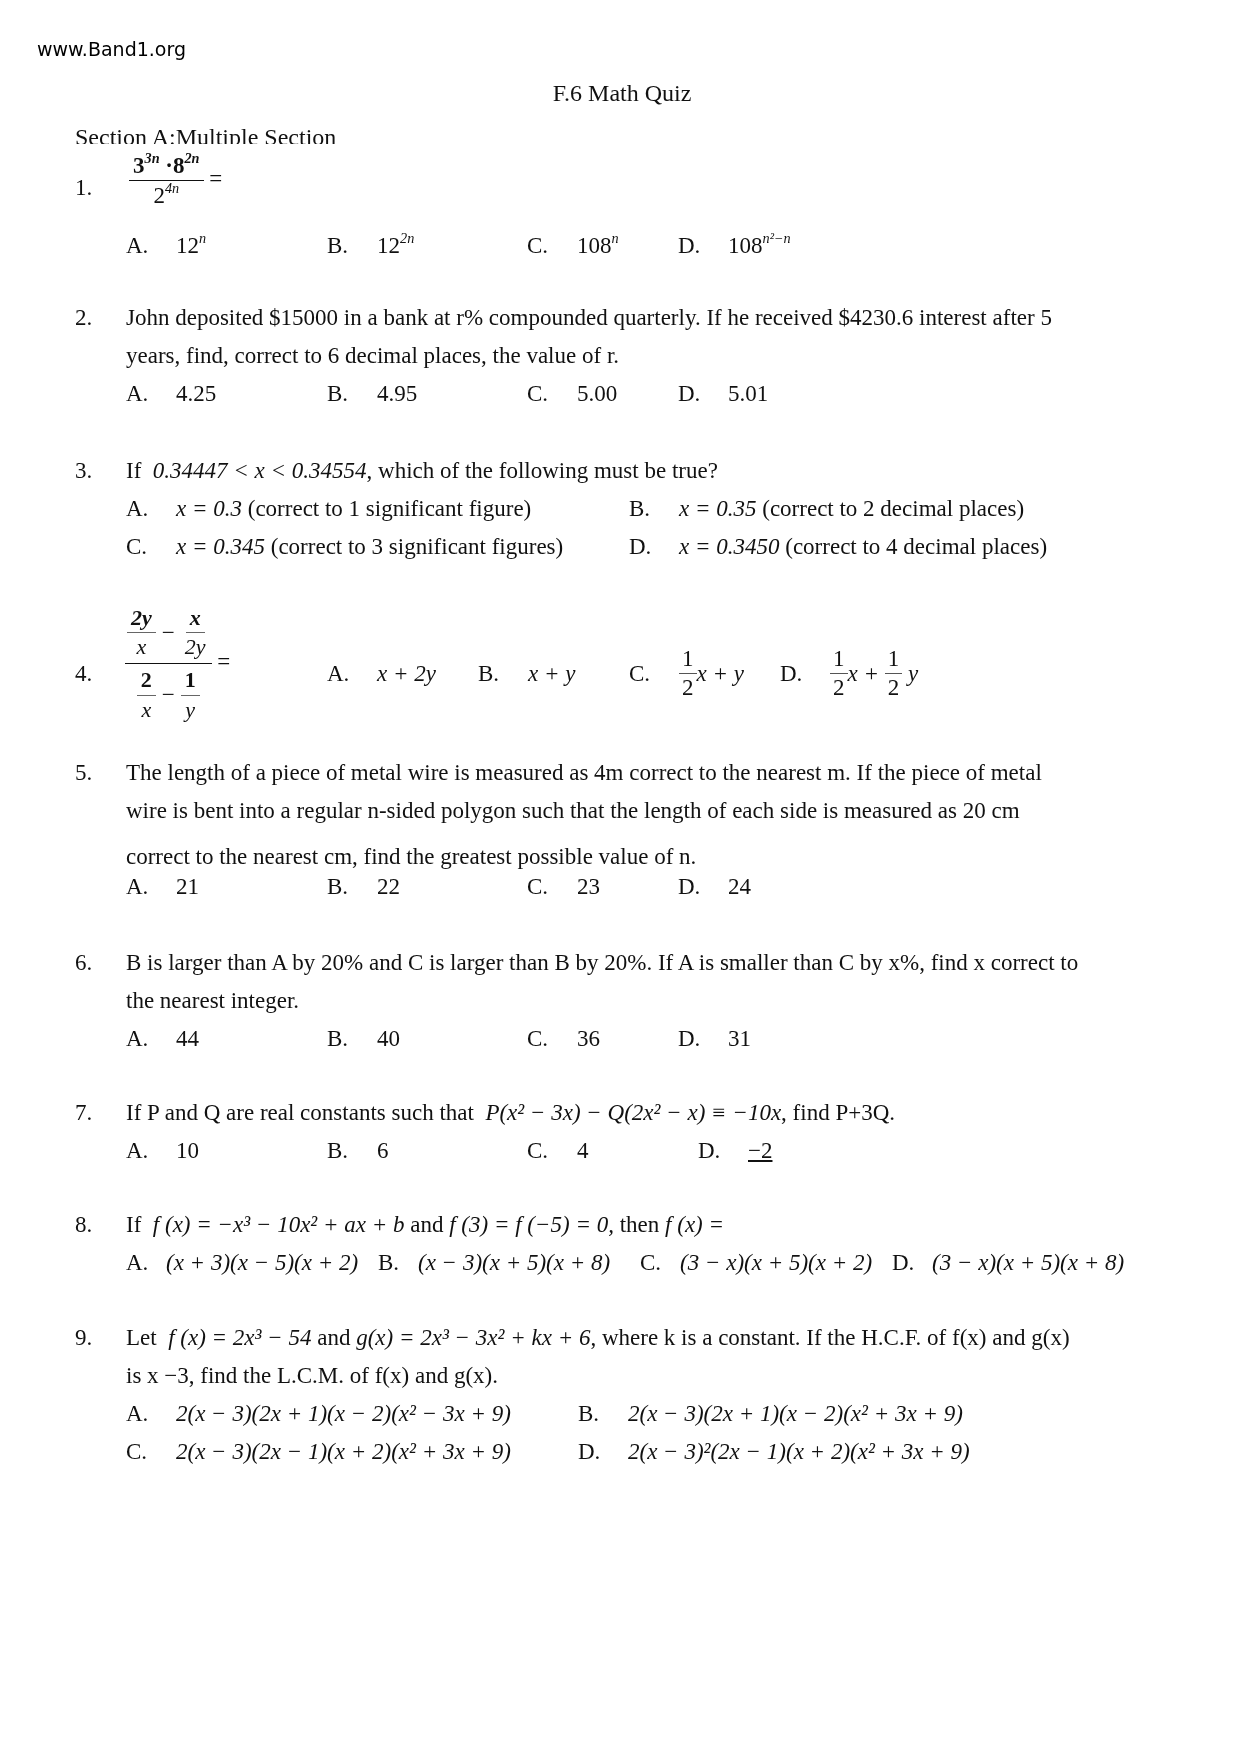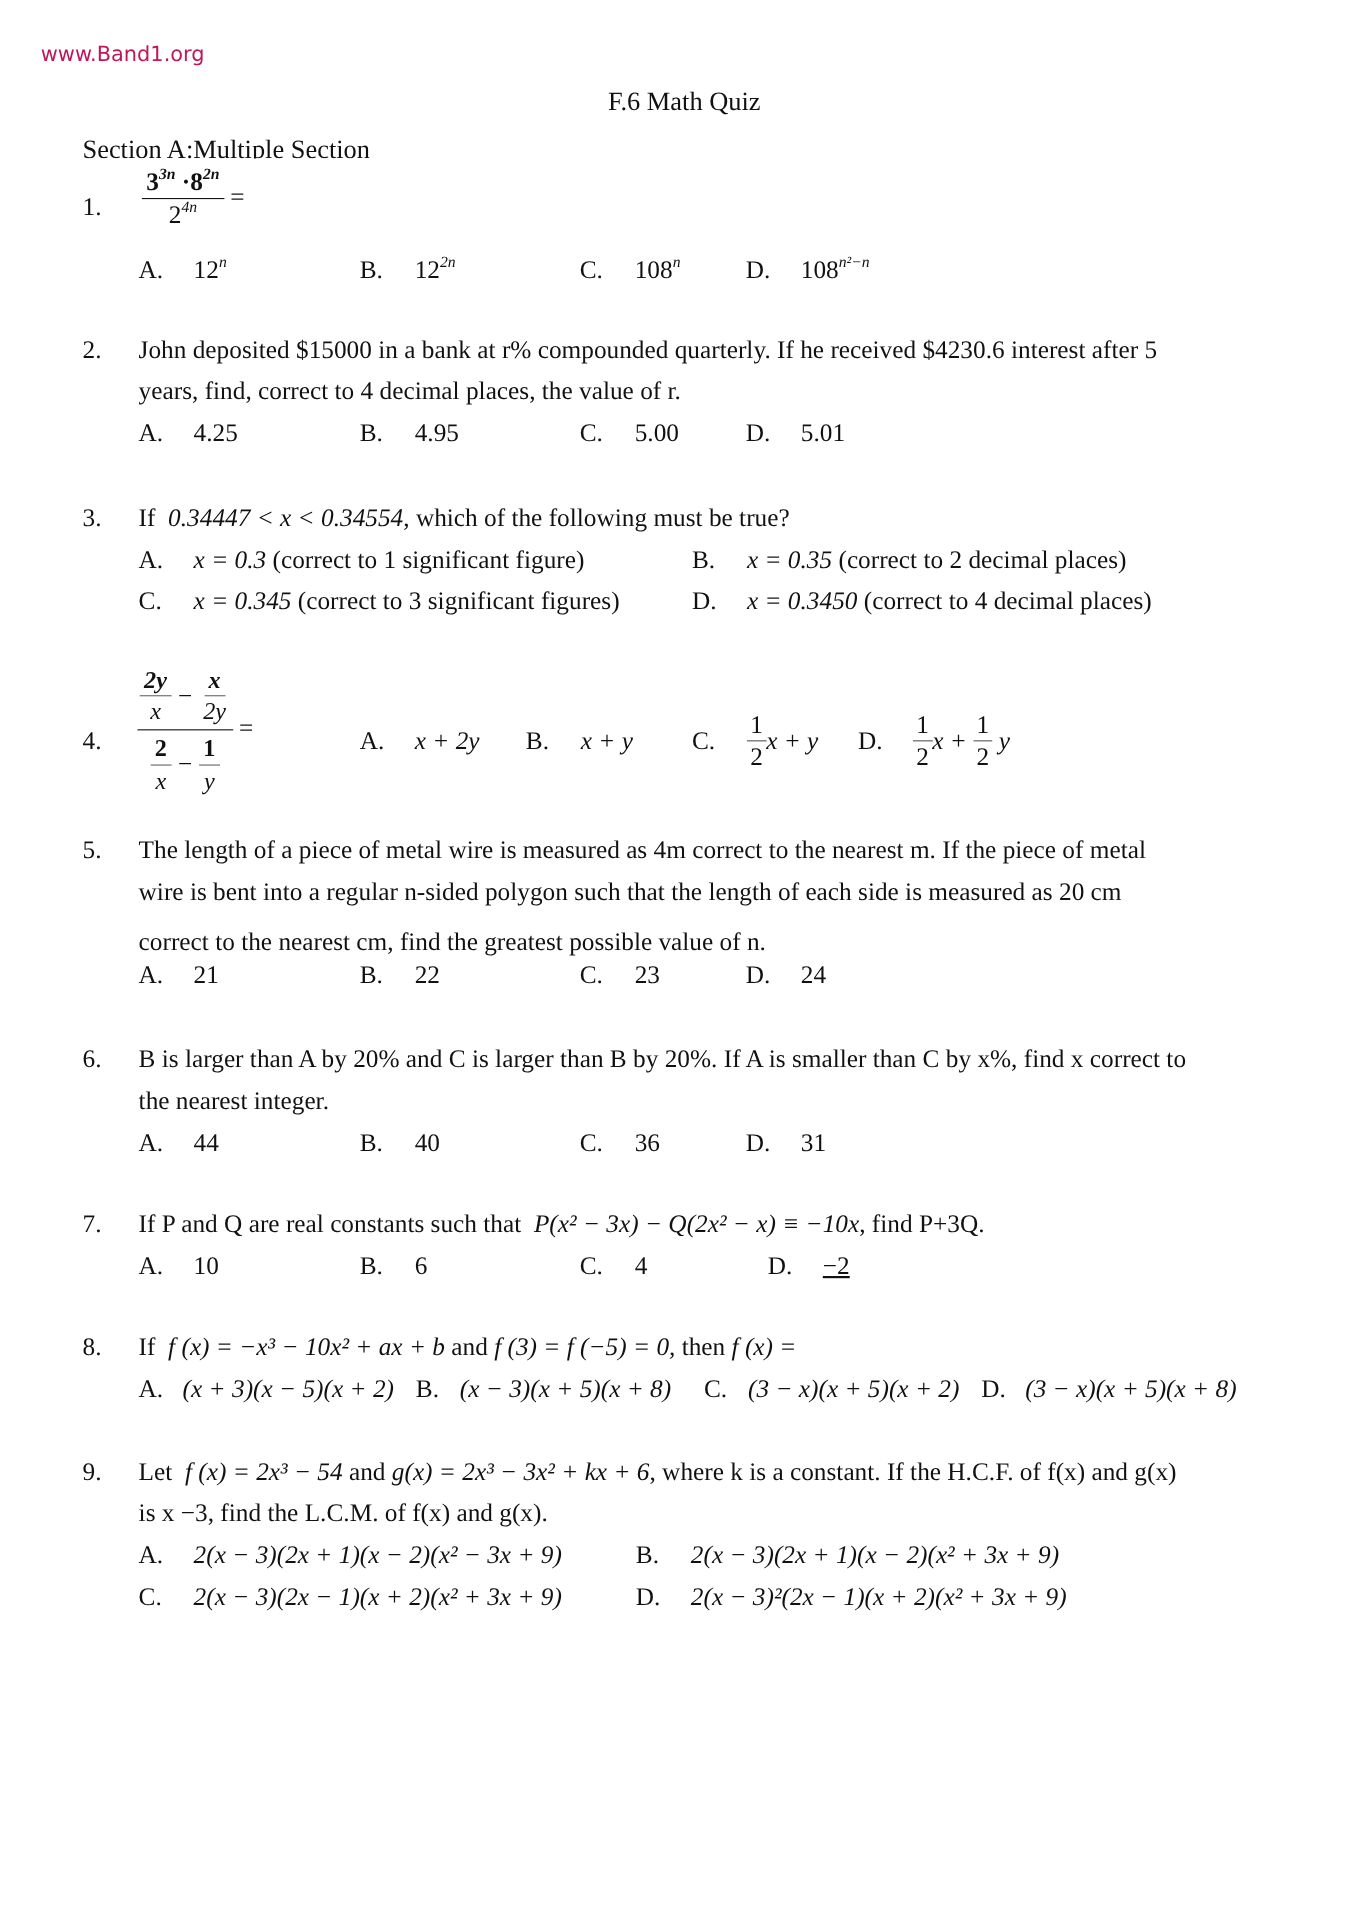--- a/index.html
+++ b/index.html
@@ -4,21 +4,21 @@
 <style>
   html, body { margin: 0; padding: 0; background: #ffffff; }
   body {
     width: 1240px; height: 1754px; position: relative; overflow: hidden;
     font-family: "Liberation Serif", "DejaVu Serif", serif;
     color: #111111;
   }
   .site {
     position: absolute; left: 37px; top: 38px;
     font-family: "DejaVu Sans", "Liberation Sans", sans-serif;
-    font-size: 19px; color: #be185d; text-align: right;
+    font-size: 19px; color: #000000; text-align: right;
   }
   .title {
     position: absolute; left: 0; width: 100%; top: 80px;
     text-align: center; font-size: 24px; padding-left: 4px; box-sizing: border-box;
   }
   .section {
     position: absolute; left: 75px; top: 118px; font-size: 24px;
     height: 26px; overflow: hidden; line-height: 38px;
   }
   .q { position: absolute; left: 75px; font-size: 23px; }
@@ -64,21 +64,21 @@
   </span>
   <div class="opt" style="left:51px; top:78px;"><span class="letter">A.</span><span>12</span><sup class="it">n</sup></div>
   <div class="opt" style="left:252px; top:78px;"><span class="letter">B.</span><span>12</span><sup class="it">2n</sup></div>
   <div class="opt" style="left:452px; top:78px;"><span class="letter">C.</span><span>108</span><sup class="it">n</sup></div>
   <div class="opt" style="left:603px; top:78px;"><span class="letter">D.</span><span>108</span><sup class="it">n²−n</sup></div>
 </div>
 
 <div class="q" style="top:305px; width:1100px; height:110px;">
   <span class="qnum">2.</span>
   <div class="line" style="left:51px; top:0;">John deposited $15000 in a bank at r% compounded quarterly. If he received $4230.6 interest after 5</div>
-  <div class="line" style="left:51px; top:38px;">years, find, correct to 4 decimal places, the value of r.</div>
+  <div class="line" style="left:51px; top:38px;">years, find, correct to 6 decimal places, the value of r.</div>
   <div class="opt" style="left:51px; top:76px;"><span class="letter">A.</span><span>4.25</span></div>
   <div class="opt" style="left:252px; top:76px;"><span class="letter">B.</span><span>4.95</span></div>
   <div class="opt" style="left:452px; top:76px;"><span class="letter">C.</span><span>5.00</span></div>
   <div class="opt" style="left:603px; top:76px;"><span class="letter">D.</span><span>5.01</span></div>
 </div>
 
 <div class="q" style="top:458px; width:1100px; height:110px;">
   <span class="qnum">3.</span>
   <div class="line" style="left:51px; top:0;">
     <span>If</span>&nbsp;&nbsp;<span class="it">0.34447 &lt; x &lt; 0.34554</span><span>, which of the following must be true?</span>

